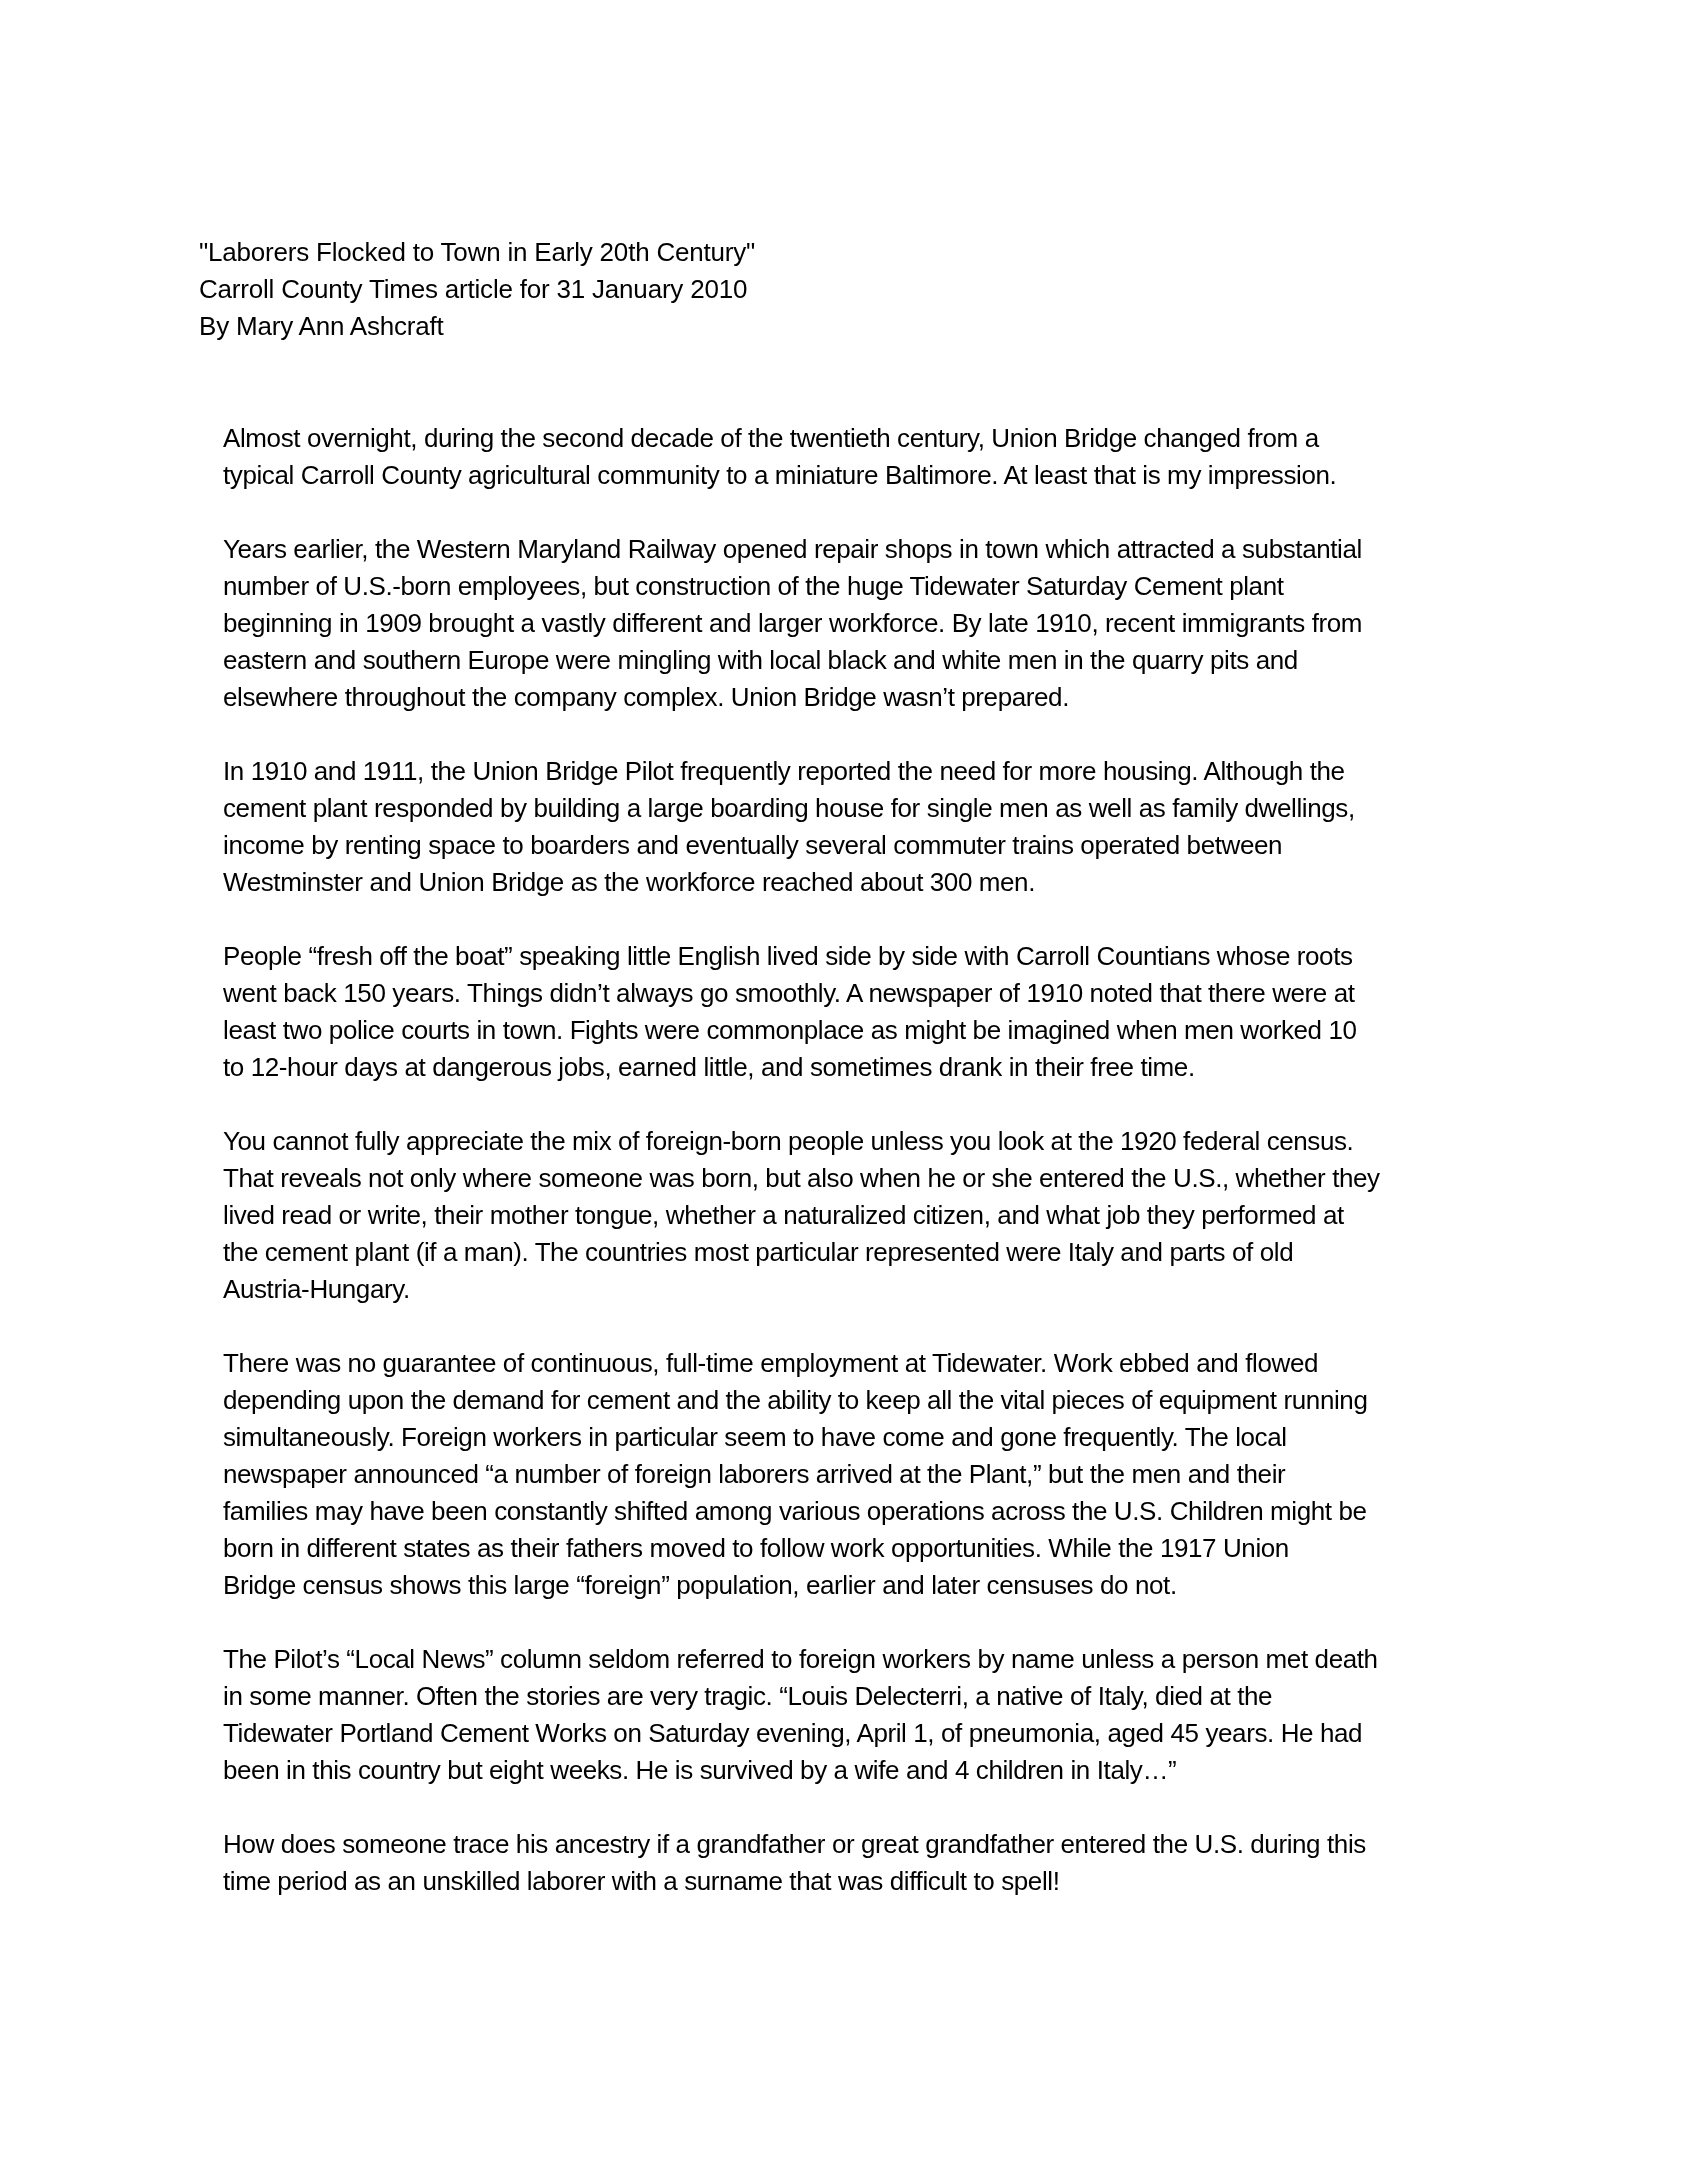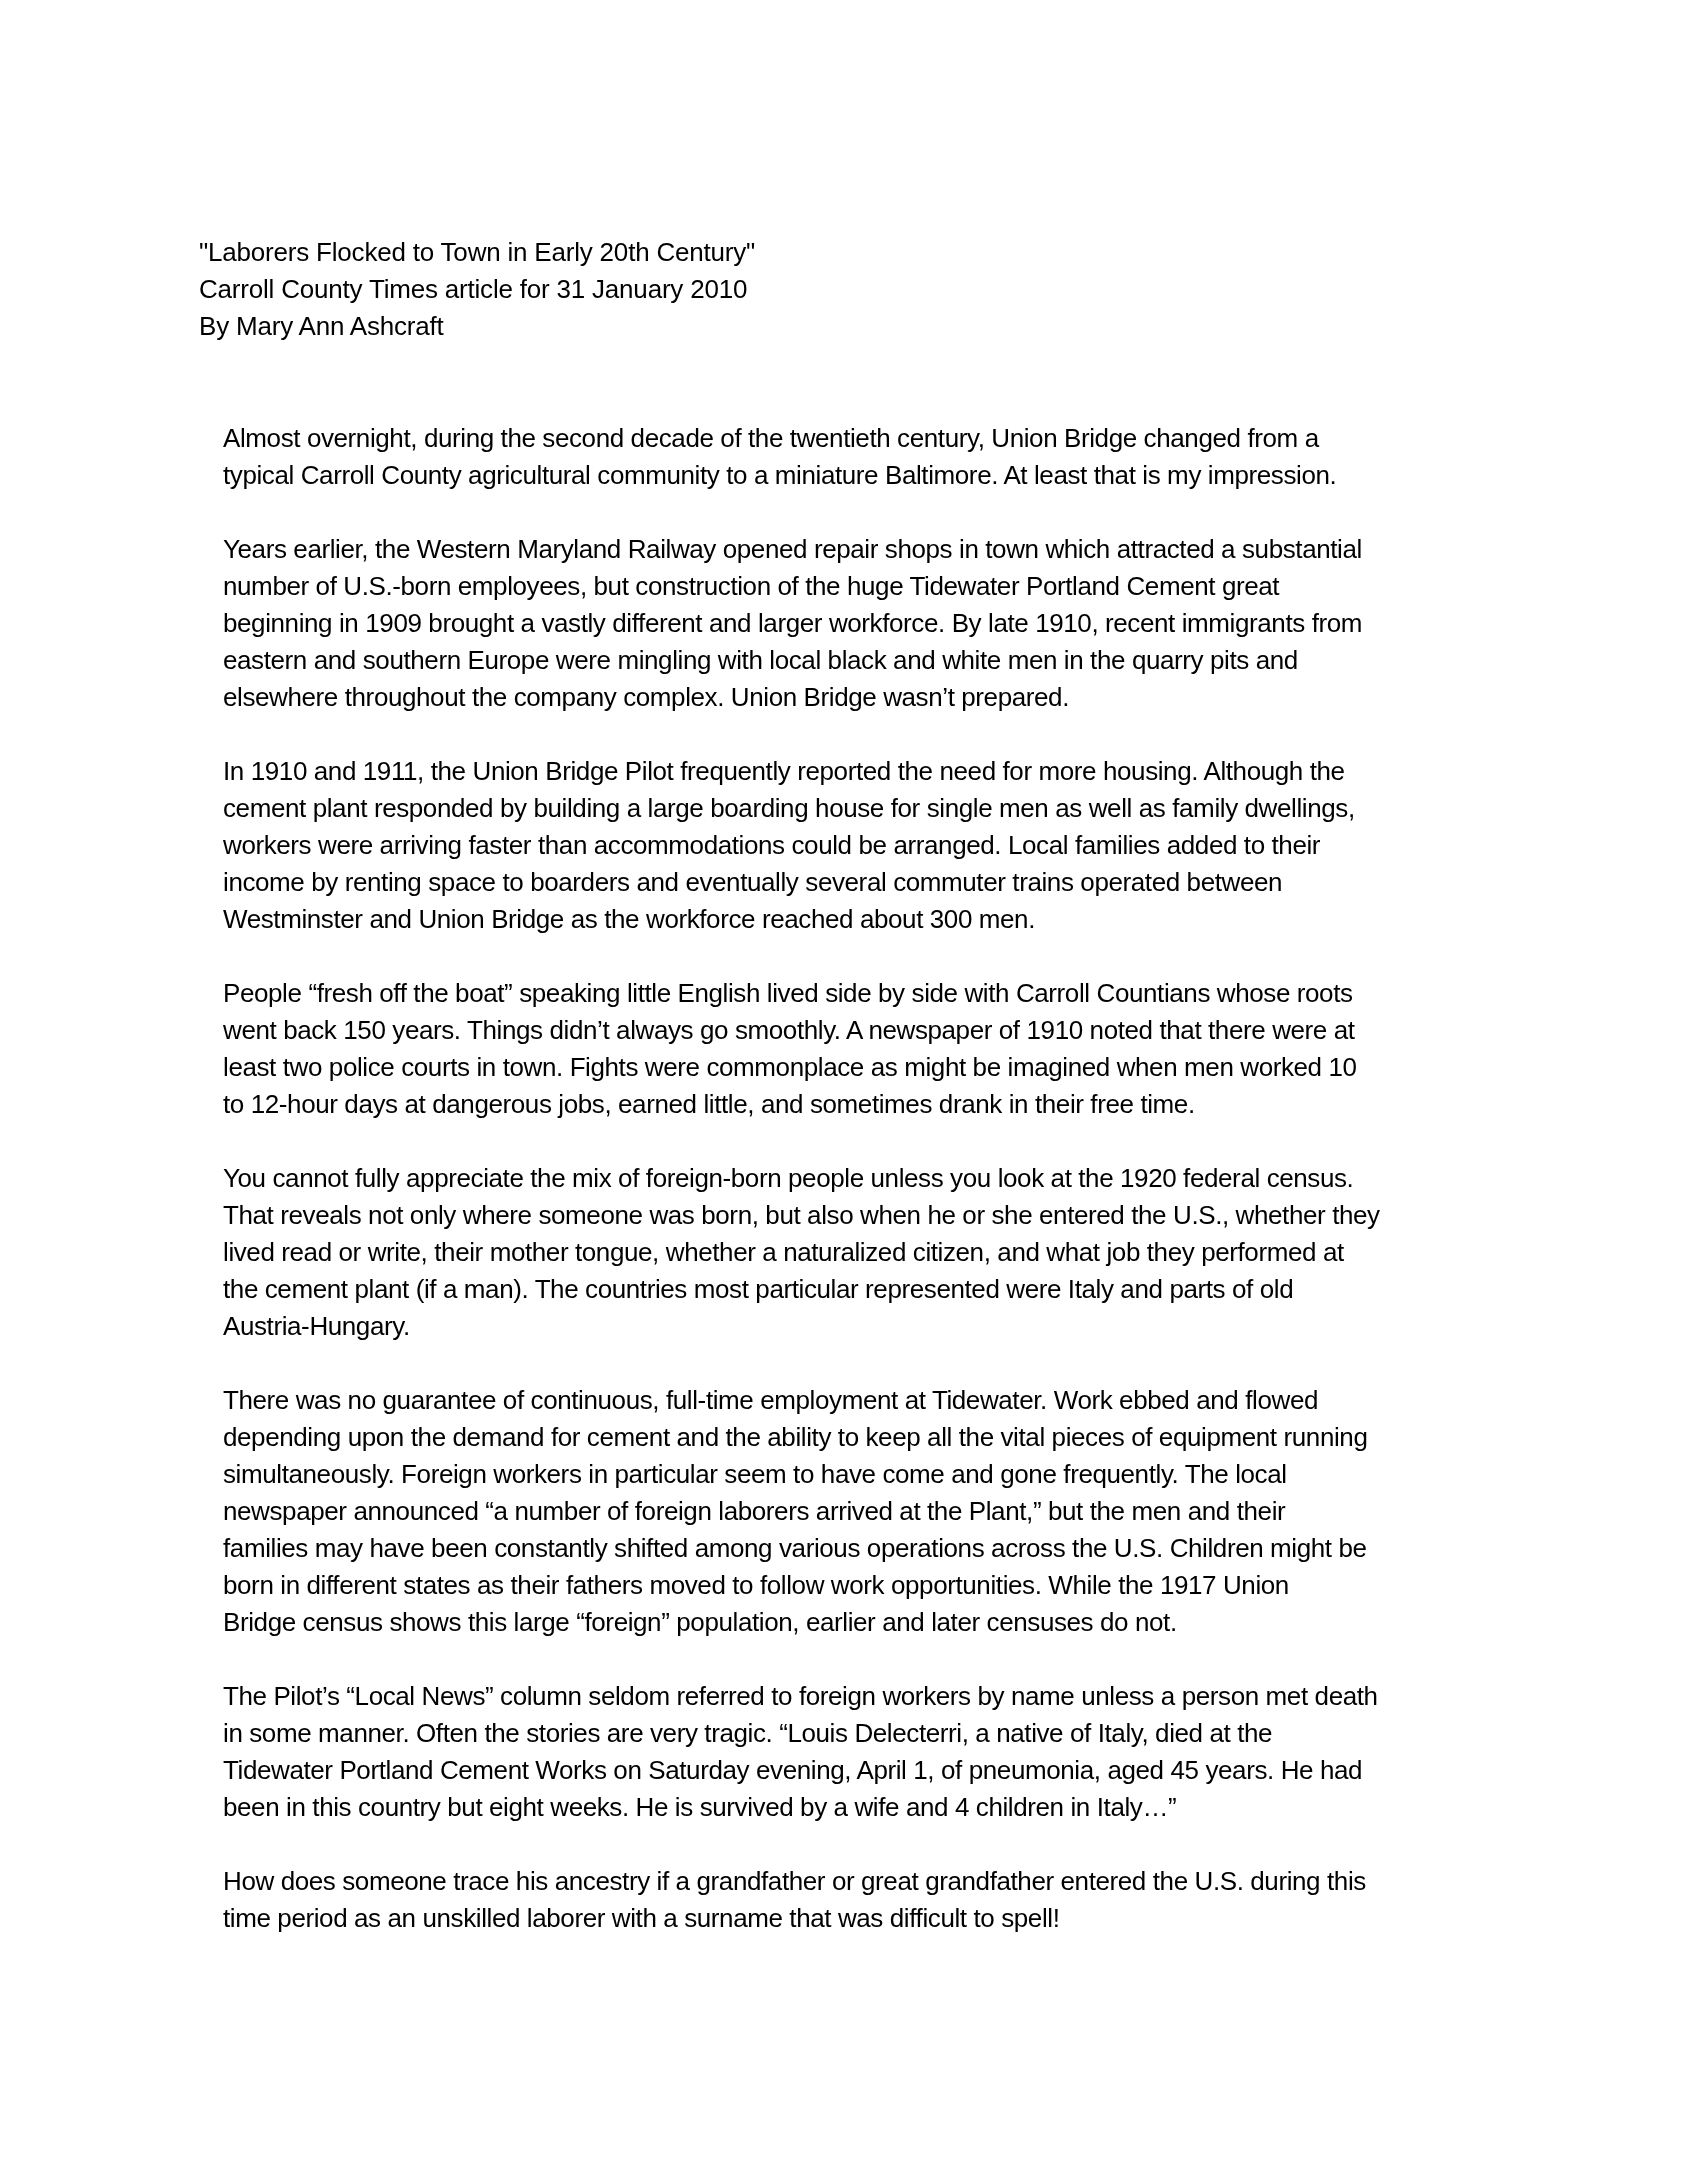--- a/index.html
+++ b/index.html
@@ -55,30 +55,29 @@
   </div>
 
   <div class="body">
     <div class="para">
       <span class="line">Almost overnight, during the second decade of the twentieth century, Union Bridge changed from a</span>
       <span class="line">typical Carroll County agricultural community to a miniature Baltimore.  At least that is my impression.</span>
     </div>
 
     <div class="para">
       <span class="line">Years earlier, the Western Maryland Railway opened repair shops in town which attracted a substantial</span>
-      <span class="line">number of U.S.-born employees, but construction of the huge Tidewater Portland Cement great</span>
+      <span class="line">number of U.S.-born employees, but construction of the huge Tidewater Saturday Cement plant</span>
       <span class="line">beginning in 1909 brought a vastly different and larger workforce.  By late 1910, recent immigrants from</span>
       <span class="line">eastern and southern Europe were mingling with local black and white men in the quarry pits and</span>
       <span class="line">elsewhere throughout the company complex.  Union Bridge wasn’t prepared.</span>
     </div>
 
     <div class="para">
       <span class="line">In 1910 and 1911, the Union Bridge Pilot frequently reported the need for more housing.  Although the</span>
       <span class="line">cement plant responded by building a large boarding house for single men as well as family dwellings,</span>
-      <span class="line">workers were arriving faster than accommodations could be arranged.  Local families added to their</span>
       <span class="line">income by renting space to boarders and eventually several commuter trains operated between</span>
       <span class="line">Westminster and Union Bridge as the workforce reached about 300 men.</span>
     </div>
 
     <div class="para">
       <span class="line">People “fresh off the boat” speaking little English lived side by side with Carroll Countians whose roots</span>
       <span class="line">went back 150 years.  Things didn’t always go smoothly.  A newspaper of 1910 noted that there were at</span>
       <span class="line">least two police courts in town.  Fights were commonplace as might be imagined when men worked 10</span>
       <span class="line">to 12-hour days at dangerous jobs, earned little, and sometimes drank in their free time.</span>
     </div>

